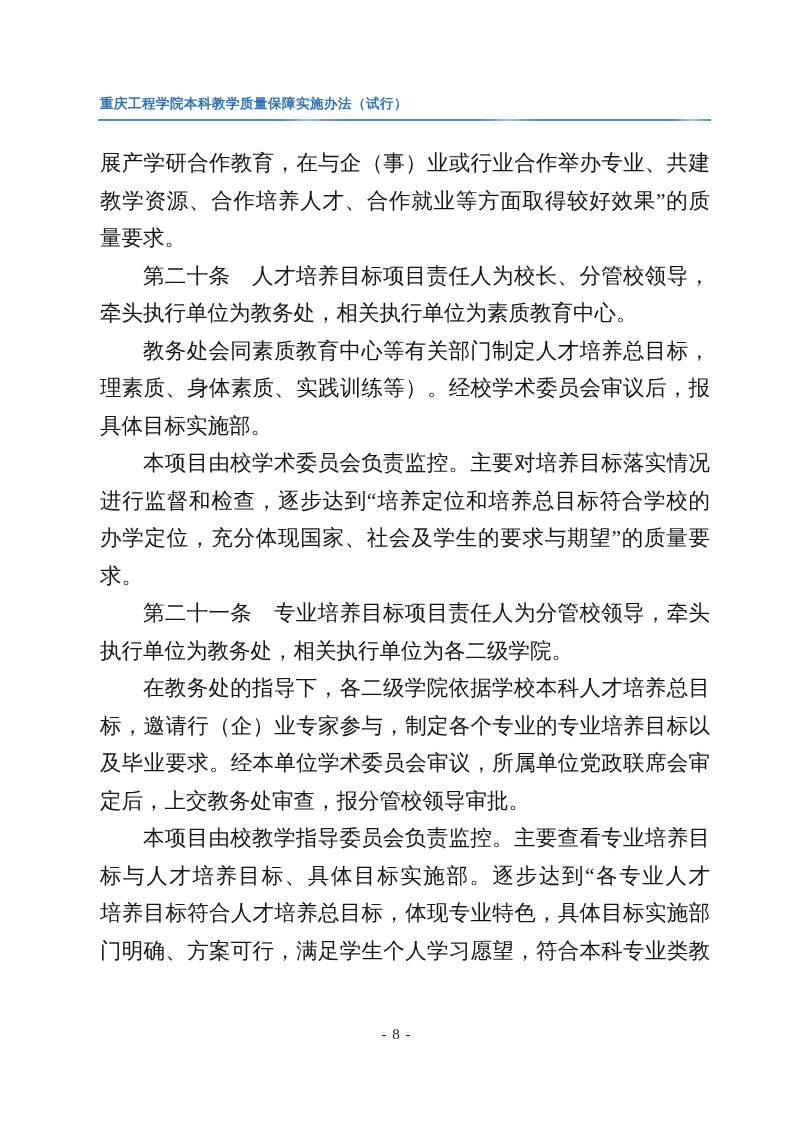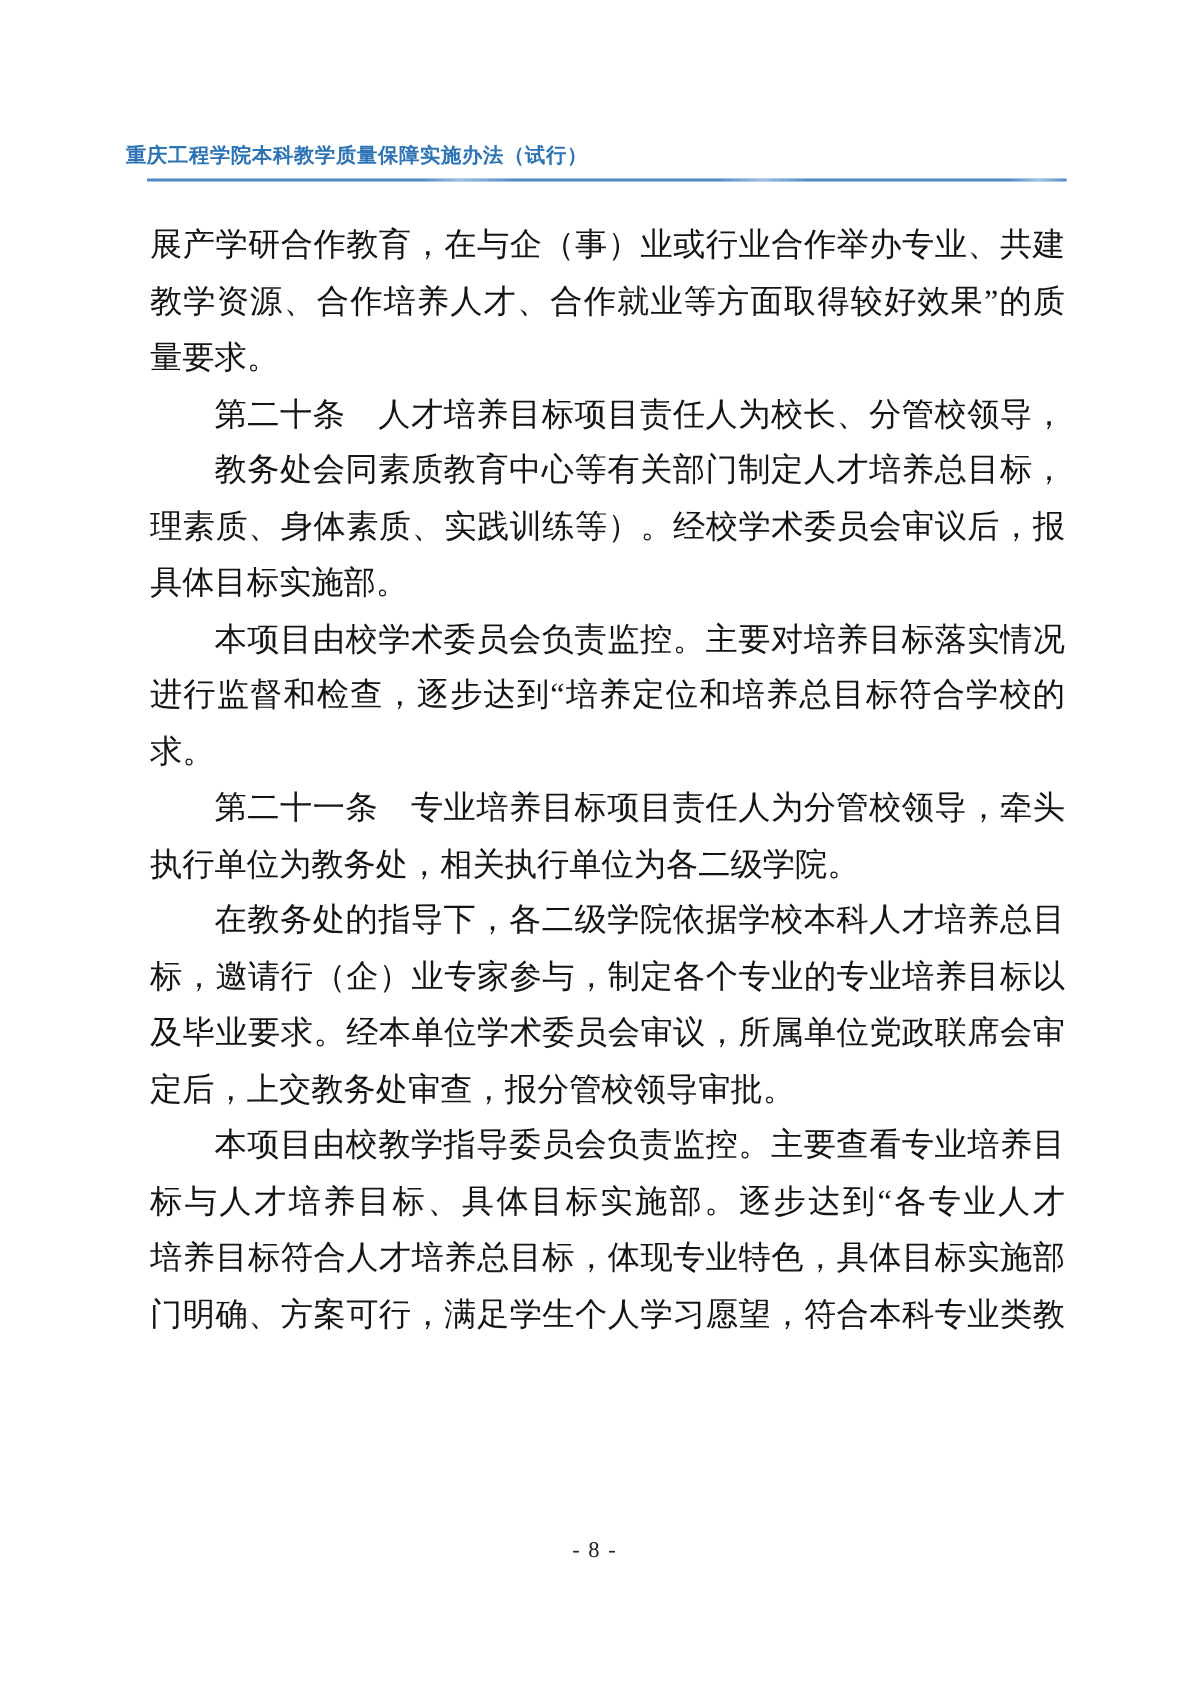--- a/index.html
+++ b/index.html
@@ -12,21 +12,21 @@
   *{margin:0;padding:0;box-sizing:border-box;}
   html,body{width:793px;height:1122px;}
   body{
     position:relative;
     background:var(--page-bg);
     overflow:hidden;
     font-family:"Liberation Serif","DejaVu Serif",serif;
   }
   .page-header{
     position:absolute;
-    left:84px; top:95px; width:610px;
+    left:100px; top:95px; width:610px;
     font-family:"Liberation Sans","DejaVu Sans",sans-serif;
     font-size:13.5px;
     font-weight:bold;
     color:var(--header-text);
     letter-spacing:0.5px;
     white-space:nowrap;
   }
   .header-rule{
     position:absolute;
     left:98px; top:119px; width:613px; height:2px;
@@ -81,31 +81,33 @@
 <div class="doc-body">
 
   <div class="para">
     <div class="ln">展产学研合作教育，在与企（事）业或行业合作举办专业、共建</div>
     <div class="ln">教学资源、合作培养人才、合作就业等方面取得较好效果”的质</div>
     <div class="ln end">量要求。</div>
   </div>
 
   <div class="para">
     <div class="ln ind">第二十条　人才培养目标项目责任人为校长、分管校领导，</div>
+    <div class="ln end">牵头执行单位为教务处，相关执行单位为素质教育中心。</div>
   </div>
 
   <div class="para">
     <div class="ln ind">教务处会同素质教育中心等有关部门制定人才培养总目标，</div>
     <div class="ln">理素质、身体素质、实践训练等）。经校学术委员会审议后，报</div>
     <div class="ln end">具体目标实施部。</div>
   </div>
 
   <div class="para">
     <div class="ln ind">本项目由校学术委员会负责监控。主要对培养目标落实情况</div>
     <div class="ln">进行监督和检查，逐步达到“培养定位和培养总目标符合学校的</div>
+    <div class="ln">办学定位，充分体现国家、社会及学生的要求与期望”的质量要</div>
     <div class="ln end">求。</div>
   </div>
 
   <div class="para">
     <div class="ln ind">第二十一条　专业培养目标项目责任人为分管校领导，牵头</div>
     <div class="ln end">执行单位为教务处，相关执行单位为各二级学院。</div>
   </div>
 
   <div class="para">
     <div class="ln ind">在教务处的指导下，各二级学院依据学校本科人才培养总目</div>

